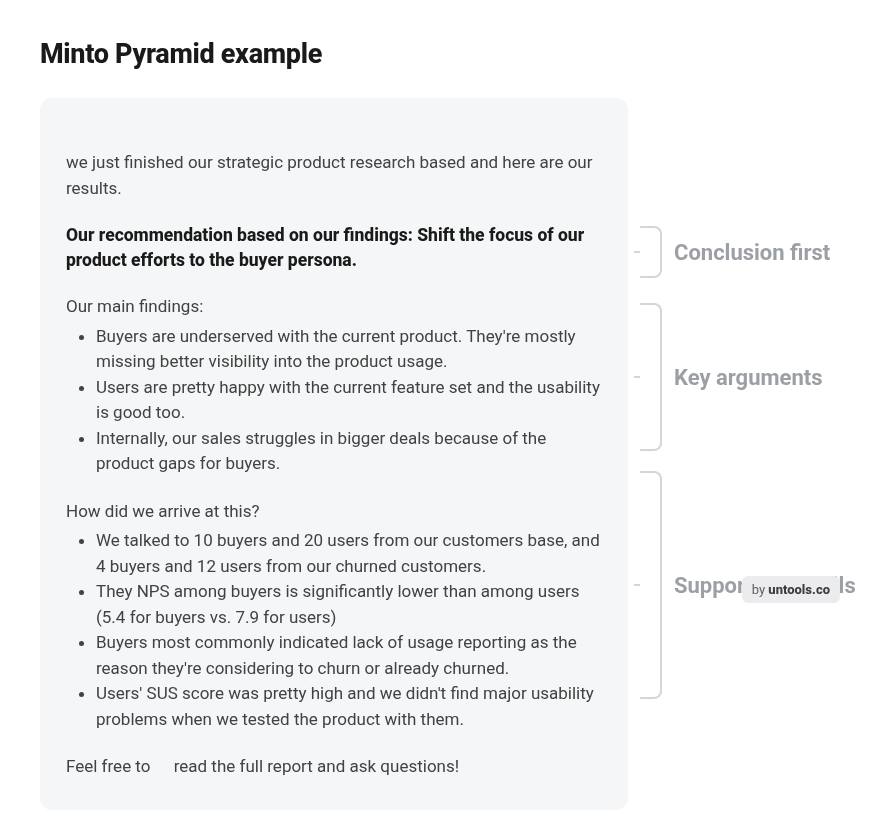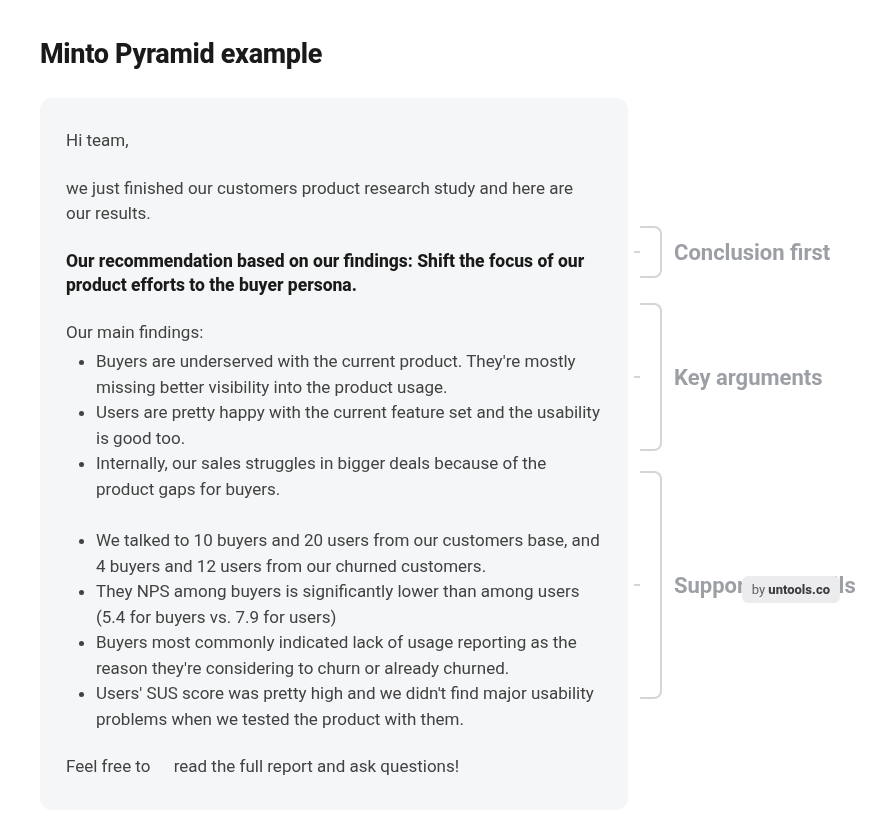--- a/index.html
+++ b/index.html
@@ -115,33 +115,33 @@
   .attribution b { font-weight: 800; color: #3b3c3f; }
 </style>
 </head>
 <body>
 
 <div class="wrap">
   <h1 class="title">Minto Pyramid example</h1>
 
   <div class="content-row">
     <div class="card">
-      <p class="para">Hi team,</p>
       <div class="spacer"></div>
-      <p class="para">we just finished our customers product research study and here are our results.</p>
+      <p class="para">we just finished our strategic product research based and here are our results.</p>
       <div class="spacer"></div>
       <strong class="rec">Our recommendation based on our findings: Shift the focus of our product efforts to the buyer persona.</strong>
       <div class="spacer"></div>
       <p class="subhead">Our main findings:</p>
       <ul>
         <li>Buyers are underserved with the current product. They're mostly missing better visibility into the product usage.</li>
         <li>Users are pretty happy with the current feature set and the usability is good too.</li>
         <li>Internally, our sales struggles in bigger deals because of the product gaps for buyers.</li>
       </ul>
       <div class="spacer"></div>
+      <p class="subhead">How did we arrive at this?</p>
       <ul>
         <li>We talked to 10 buyers and 20 users from our customers base, and 4 buyers and 12 users from our churned customers.</li>
         <li>They NPS among buyers is significantly lower than among users (5.4 for buyers vs. 7.9 for users)</li>
         <li>Buyers most commonly indicated lack of usage reporting as the reason they're considering to churn or already churned.</li>
         <li>Users' SUS score was pretty high and we didn't find major usability problems when we tested the product with them.</li>
       </ul>
       <div class="spacer"></div>
       <p class="para">
         <span>Feel free to </span><span class="link">read the full report</span><span> and ask questions!</span>
       </p>

